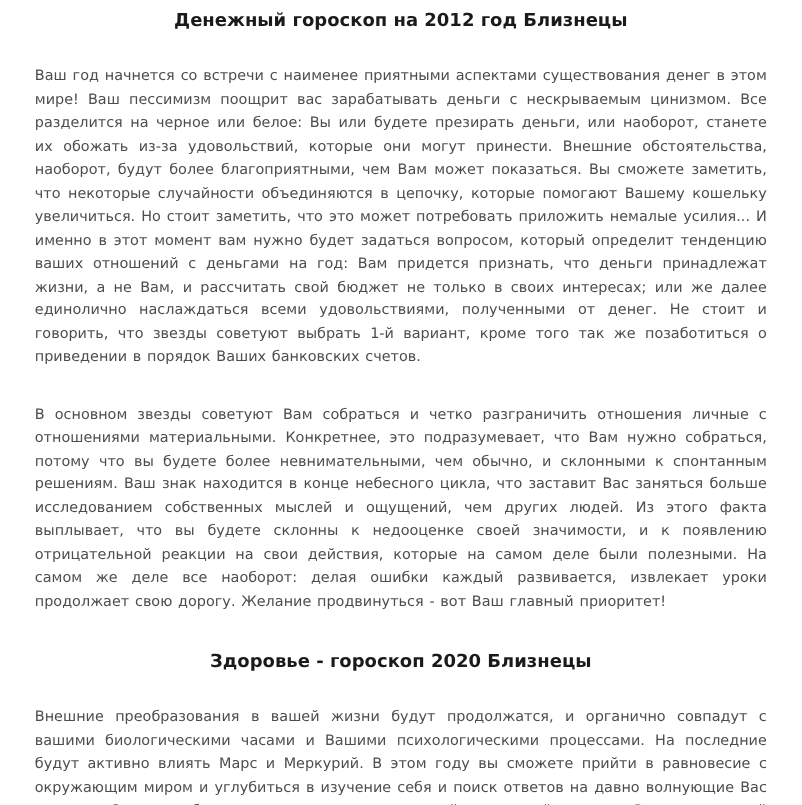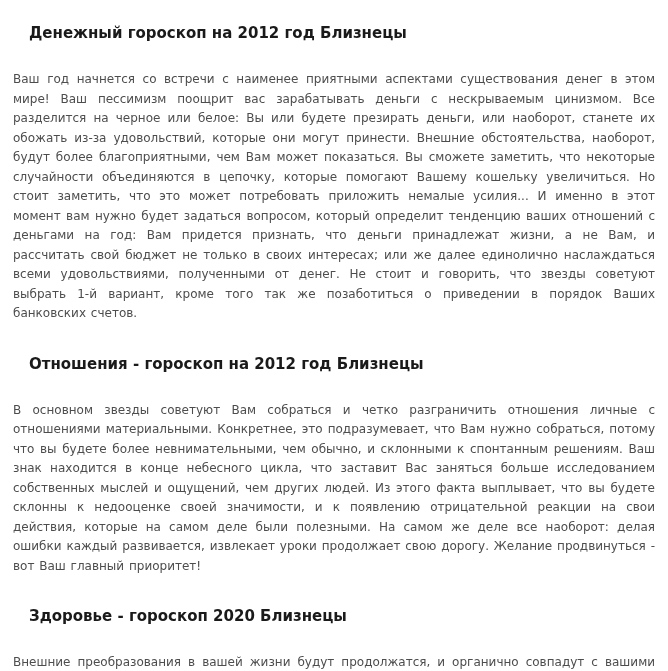--- a/index.html
+++ b/index.html
@@ -14,47 +14,47 @@
     font-family: "DejaVu Sans", "Liberation Sans", sans-serif;
   }
   .article {
     padding: 0 13px;
     box-sizing: border-box;
   }
   .section-heading {
     font-size: 15px;
     font-weight: bold;
     color: #1a1a1a;
+    text-align: center;
     line-height: 18px;
-    margin: 16px;
+    margin: 0;
     padding: 0;
   }
   .section-heading.first {
     padding-top: 8px;
   }
   .section-heading:not(.first) {
     padding-top: 15px;
   }
   .section-body {
     font-size: 12px;
     line-height: 19.5px;
     color: #4d4d4d;
     text-align: justify;
-    margin: 0;
+    margin: 16px;
     padding-top: 12px;
     word-spacing: 1px;
   }
 </style>
 </head>
 <body>
 
 <div class="article">
 
   <h2 class="section-heading first">Денежный гороскоп на 2012 год Близнецы</h2>
   <p class="section-body">Ваш год начнется со встречи с наименее приятными аспектами существования денег в этом мире! Ваш пессимизм поощрит вас зарабатывать деньги с нескрываемым цинизмом. Все разделится на черное или белое: Вы или будете презирать деньги, или наоборот, станете их обожать из-за удовольствий, которые они могут принести. Внешние обстоятельства, наоборот, будут более благоприятными, чем Вам может показаться. Вы сможете заметить, что некоторые случайности объединяются в цепочку, которые помогают Вашему кошельку увеличиться. Но стоит заметить, что это может потребовать приложить немалые усилия... И именно в этот момент вам нужно будет задаться вопросом, который определит тенденцию ваших отношений с деньгами на год: Вам придется признать, что деньги принадлежат жизни, а не Вам, и рассчитать свой бюджет не только в своих интересах; или же далее единолично наслаждаться всеми удовольствиями, полученными от денег. Не стоит и говорить, что звезды советуют выбрать 1-й вариант, кроме того так же позаботиться о приведении в порядок Ваших банковских счетов.</p>
 
-  <h2 class="section-heading">Отношения - гороскоп на 2012 год Близнецы</h2>
   <p class="section-body">В основном звезды советуют Вам собраться и четко разграничить отношения личные с отношениями материальными. Конкретнее, это подразумевает, что Вам нужно собраться, потому что вы будете более невнимательными, чем обычно, и склонными к спонтанным решениям. Ваш знак находится в конце небесного цикла, что заставит Вас заняться больше исследованием собственных мыслей и ощущений, чем других людей. Из этого факта выплывает, что вы будете склонны к недооценке своей значимости, и к появлению отрицательной реакции на свои действия, которые на самом деле были полезными. На самом же деле все наоборот: делая ошибки каждый развивается, извлекает уроки продолжает свою дорогу. Желание продвинуться - вот Ваш главный приоритет!</p>
 
   <h2 class="section-heading">Здоровье - гороскоп 2020 Близнецы</h2>
   <p class="section-body">Внешние преобразования в вашей жизни будут продолжатся, и органично совпадут с вашими биологическими часами и Вашими психологическими процессами. На последние будут активно влиять Марс и Меркурий. В этом году вы сможете прийти в равновесие с окружающим миром и углубиться в изучение себя и поиск ответов на давно волнующие Вас вопросы. Это потребует значительных затрат вашей жизненной энергии. Риск умственной усталости может появиться, если вы слишком ярко примитесь искать те самые ответы и тогда отдых для Вас станет огромной роскошью! Особенно выгодными для вас станут артистические развлечения. Не бойтесь дать выход своим эмоциям и открыть свои таланты публике. В конце - концов ваша физическая и силовая активность не так важна!</p>
 
 </div>
 
 </body></html>

